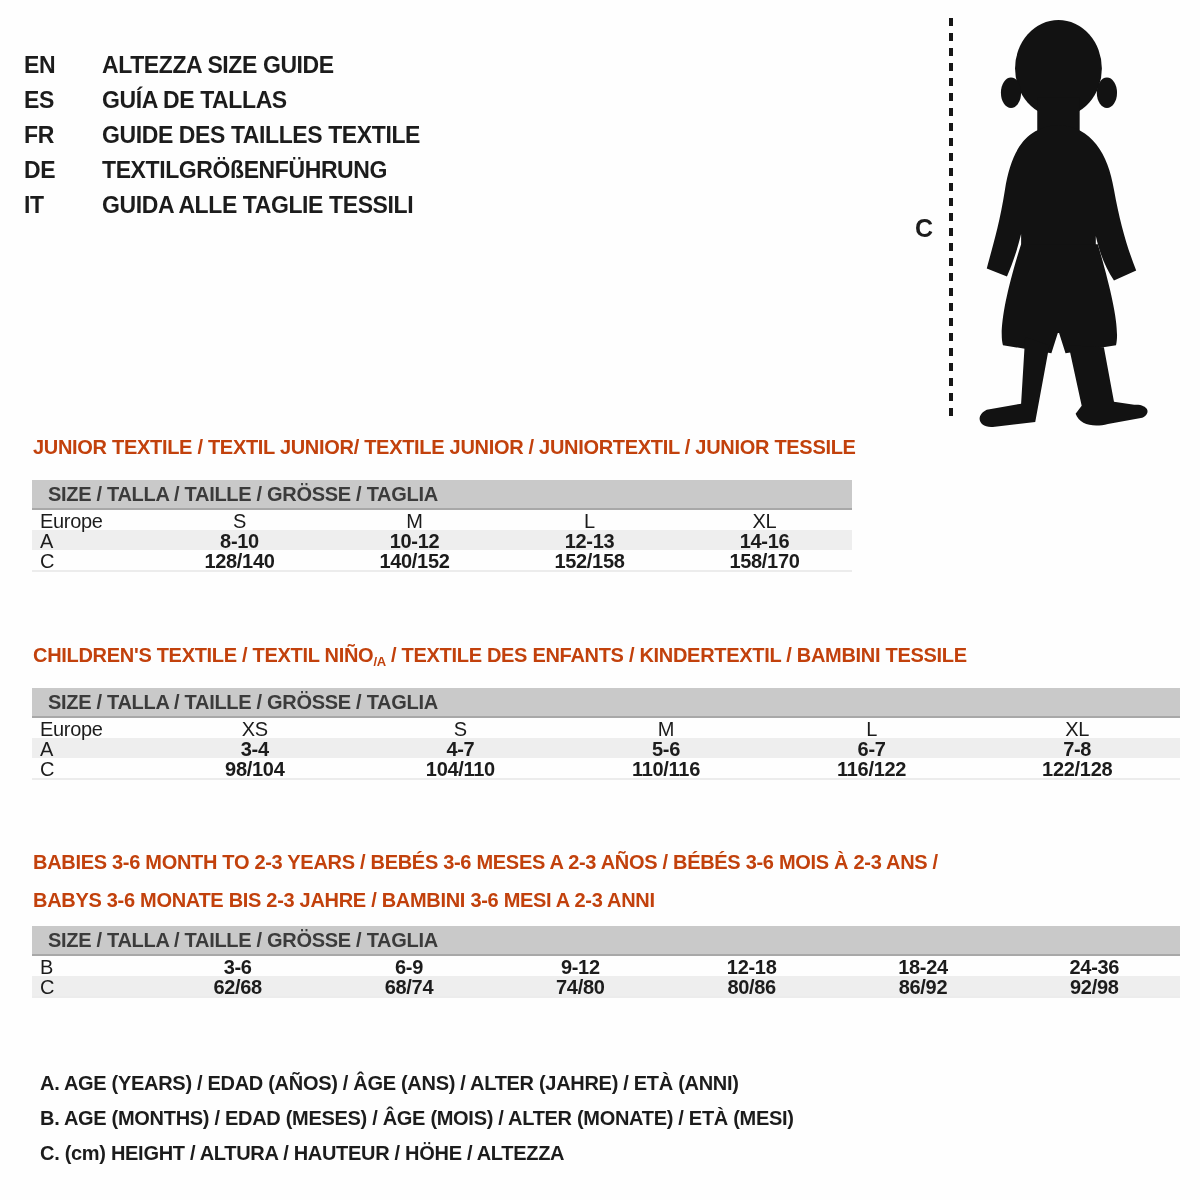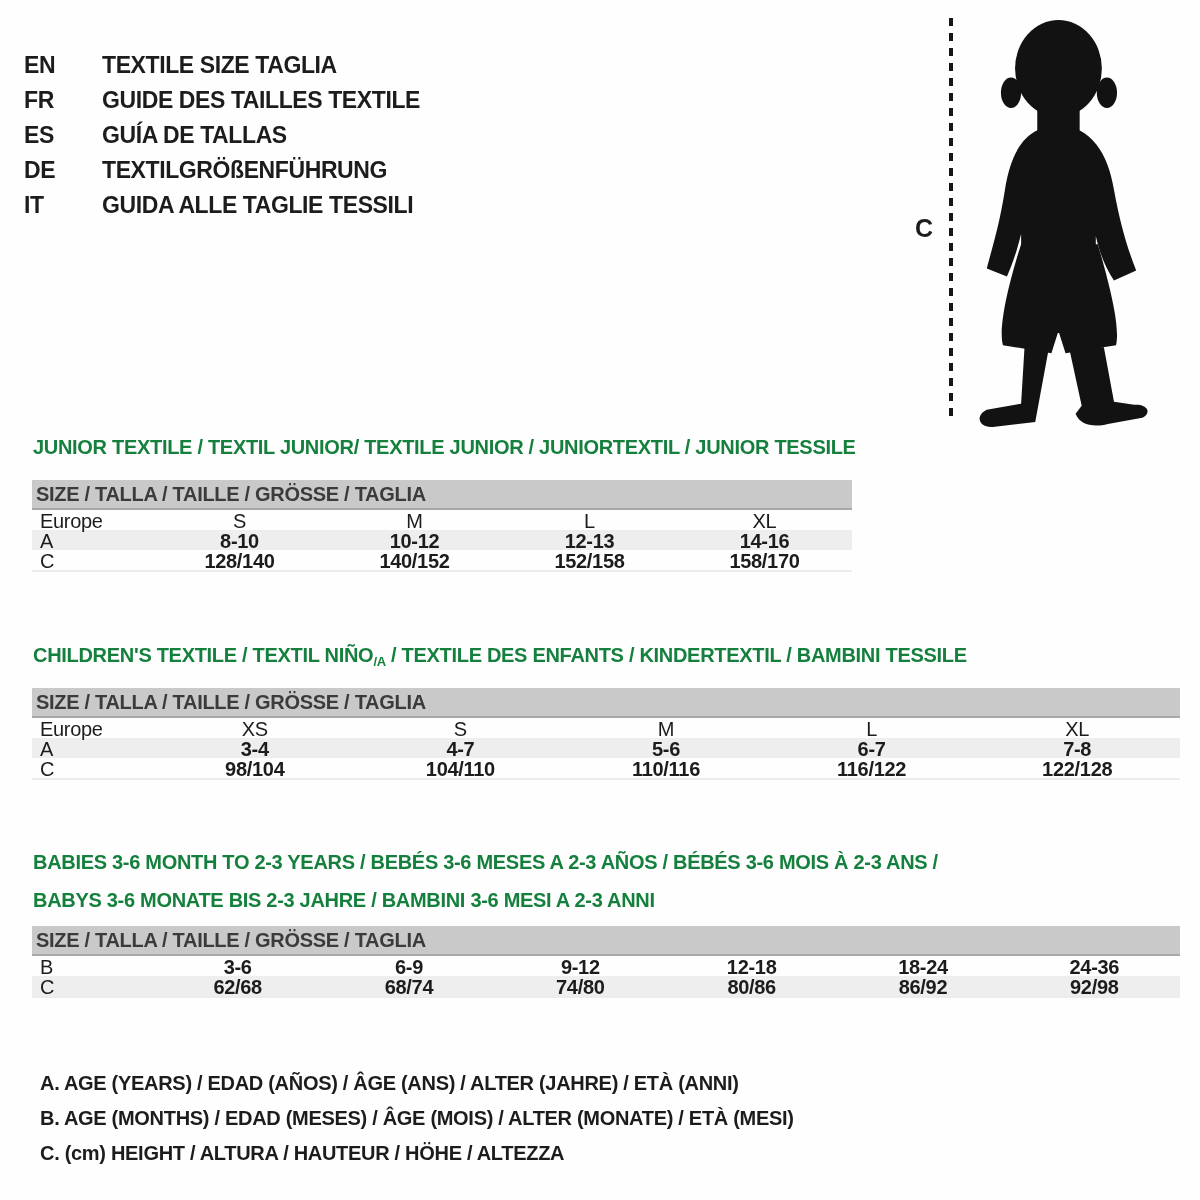--- a/index.html
+++ b/index.html
@@ -14,34 +14,34 @@
   .lang-code { width:78px; }
 
   
   .figure { position:absolute; left:905px; top:10px; width:270px; height:428px; }
   .c-label { position:absolute; left:10px; top:204px; font-size:25px; font-weight:700; }
   .dash-line { position:absolute; left:44px; top:8px; height:402px; width:4px;
     background:repeating-linear-gradient(to bottom,#161616 0 8px, transparent 8px 15px); }
   .baby { position:absolute; left:58px; top:2px; width:200px; height:422px; }
 
   
-  .sec-title { position:absolute; left:33px; font-size:20px; font-weight:700; letter-spacing:-0.3px; color:#15803d; white-space:nowrap; }
+  .sec-title { position:absolute; left:33px; font-size:20px; font-weight:700; letter-spacing:-0.3px; color:#c2410c; white-space:nowrap; }
   .t1 { top:436px; }
   .t2 { top:644px; }
   .t3 { top:843px; }
   .t3 div { height:38px; display:flex; align-items:center; }
   .sub { font-size:13px; vertical-align:-4px; }
 
   
   .size-table { position:absolute; left:32px; border-bottom:2px solid #ececec; }
   .t-junior   { top:480px; width:820px; }
   .t-children { top:688px; width:1148px; }
   .t-babies   { top:926px; width:1148px; }
   .size-bar { height:30px; background:#c9c9c9; border-bottom:2px solid #a8a8a8;
-    display:flex; align-items:center; padding-left:4px; box-sizing:border-box;
+    display:flex; align-items:center; padding-left:16px; box-sizing:border-box;
     font-size:20px; font-weight:700; letter-spacing:-0.3px; color:#3b3b3b;text-align:right; }
   .row { display:grid; height:20px; align-items:center; font-size:20px; letter-spacing:-0.3px; }
   .t-junior   .row { grid-template-columns:120px repeat(4,1fr); }
   .t-children .row { grid-template-columns:120px repeat(5,1fr); }
   .t-babies   .row { grid-template-columns:120px repeat(6,1fr); }
   .row .lab { padding-left:8px; font-weight:400; }
   .row .c { text-align:center; font-weight:700; }
   .r-euro .c { font-weight:400; }
   .shaded { background:#eeeeee; }
 
@@ -50,29 +50,29 @@
   .legend-line { height:35px; display:flex; align-items:center; font-size:20px; font-weight:700; letter-spacing:-0.3px; white-space:nowrap; }
 </style>
 </head>
 <body>
 
 <div class="page">
 
   <div class="langs">
     <div class="lang-row">
       <span class="lang-code">EN</span>
-      <span class="lang-title">TEXTILE SIZE TAGLIA</span>
+      <span class="lang-title">ALTEZZA SIZE GUIDE</span>
+    </div>
+    <div class="lang-row">
+      <span class="lang-code">ES</span>
+      <span class="lang-title">GUÍA DE TALLAS</span>
     </div>
     <div class="lang-row">
       <span class="lang-code">FR</span>
       <span class="lang-title">GUIDE DES TAILLES TEXTILE</span>
-    </div>
-    <div class="lang-row">
-      <span class="lang-code">ES</span>
-      <span class="lang-title">GUÍA DE TALLAS</span>
     </div>
     <div class="lang-row">
       <span class="lang-code">DE</span>
       <span class="lang-title">TEXTILGRÖßENFÜHRUNG</span>
     </div>
     <div class="lang-row">
       <span class="lang-code">IT</span>
       <span class="lang-title">GUIDA ALLE TAGLIE TESSILI</span>
     </div>
   </div>

